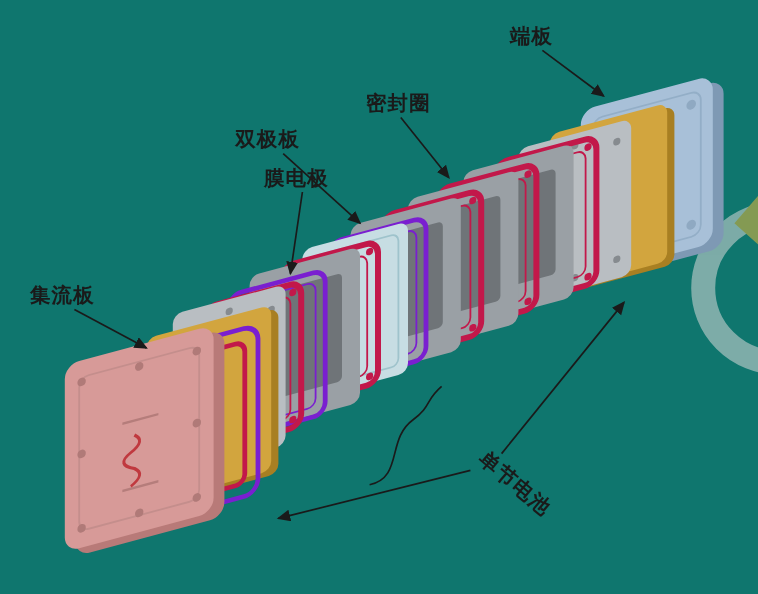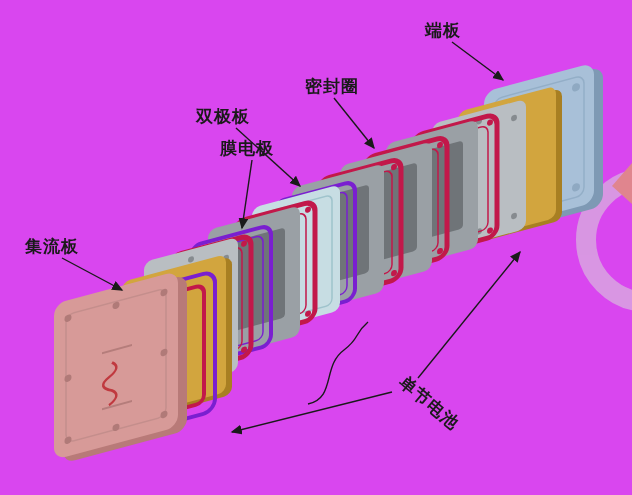--- a/index.html
+++ b/index.html
@@ -1,19 +1,19 @@
 <!DOCTYPE html>
 <html><head>
 <meta charset="utf-8">
 <style>
   html,body{margin:0;padding:0;background:#ffffff;}
   #stage{
     position:relative;
     width:632px;height:495px;
-    background:#d946ef;
+    background:#0f766e;
     overflow:hidden;
     font-family:"DejaVu Sans","Liberation Sans",sans-serif;
   }
   svg{display:block;}
   .lbl{font-size:17px;font-weight:600;fill:#1a1a1a;letter-spacing:1px;}
   .leader{stroke:#1a1a1a;stroke-width:1.4;fill:none;}
   
   .f-pink{fill:#d79a98;} .s-pink{fill:#b87a78;}
   .f-blue{fill:#a8c0d8;} .s-blue{fill:#7e99b4;}
   .f-gold{fill:#d2a53e;} .s-gold{fill:#a87f22;}

